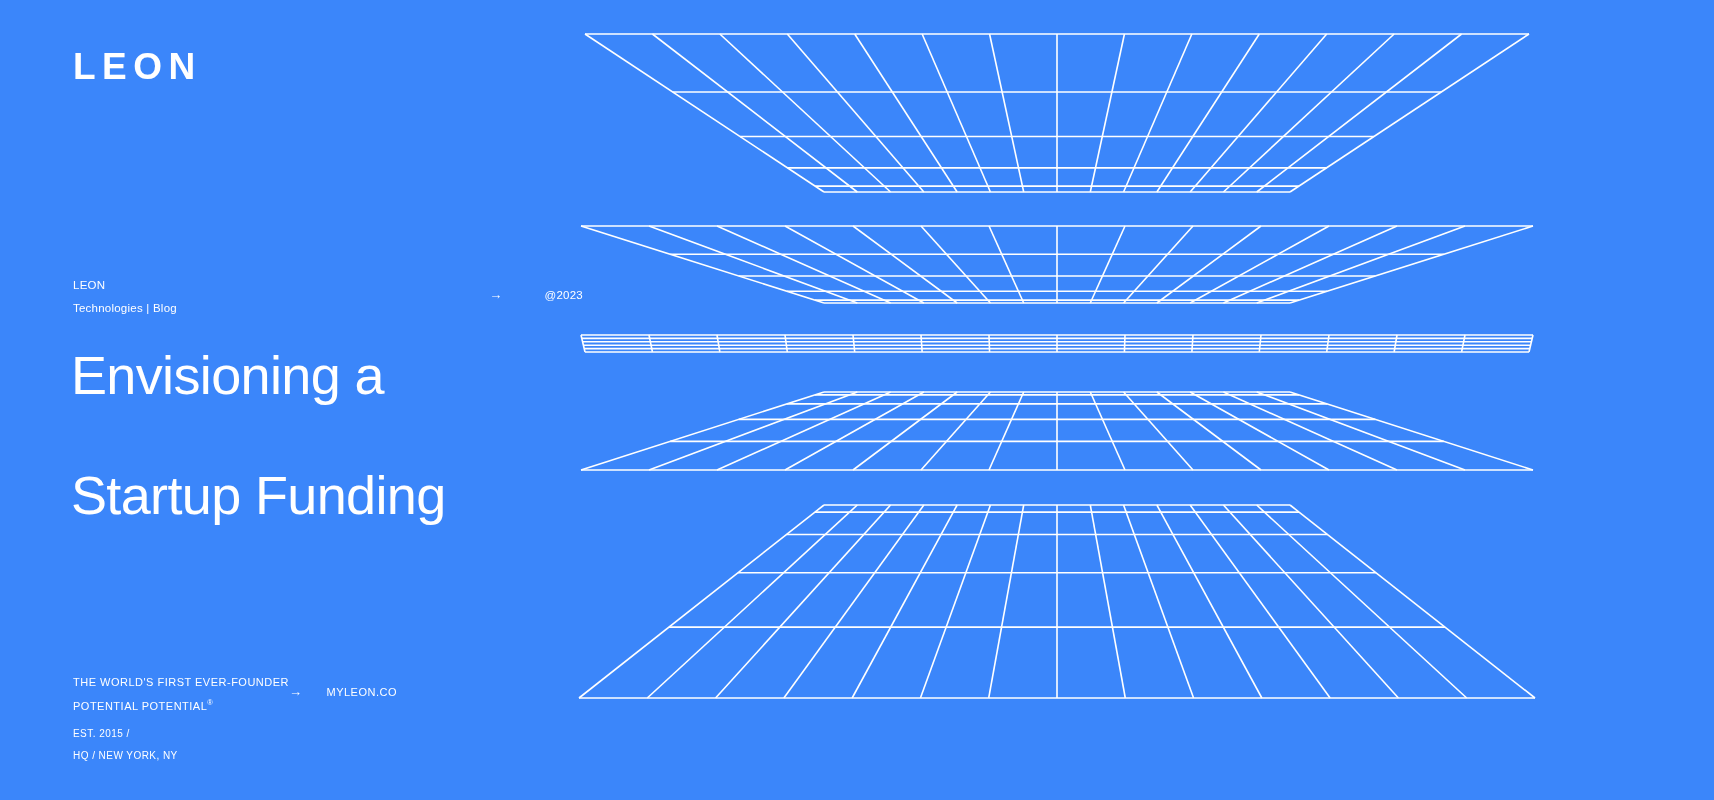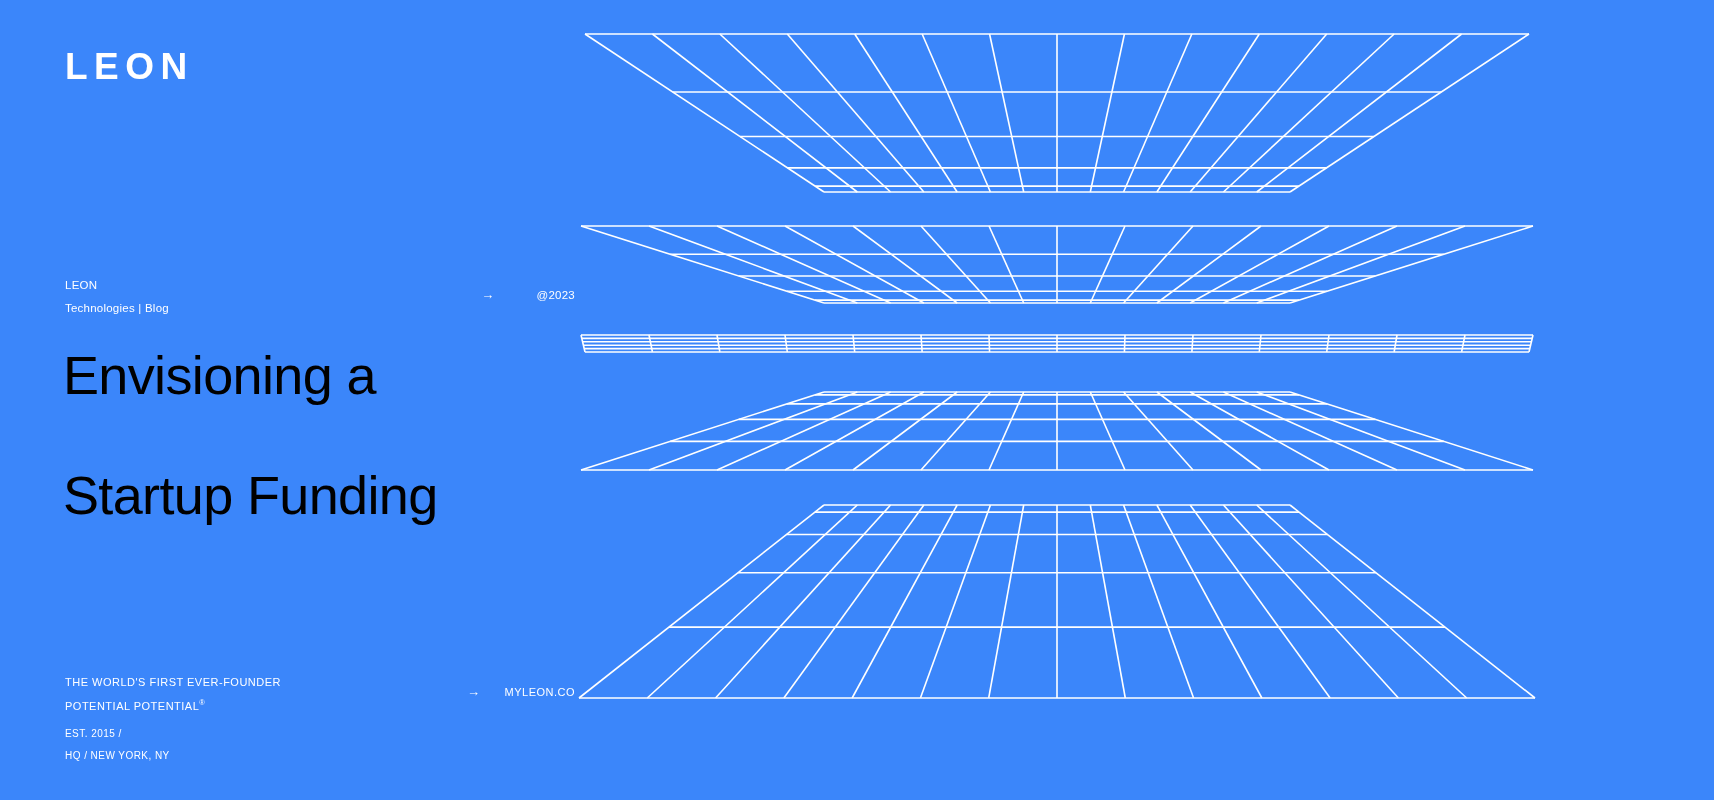--- a/index.html
+++ b/index.html
@@ -27,21 +27,21 @@
     position:absolute;
     left:0; top:0;
     width:1714px; height:800px;
     pointer-events:none;
   }
   #grid-art svg { display:block; width:1714px; height:800px; }
 
   
   .left-col {
     position:absolute;
-    left:8px; top:0;
+    left:16px; top:0;
     width:620px; height:800px;
   }
 
   .logo {
     position:absolute;
     left:57px; top:48px;
     font-size:37px;
     font-weight:700;
     letter-spacing:0.175em;
     line-height:1;
@@ -82,31 +82,31 @@
   }
 
   .headline {
     position:absolute;
     left:55px; top:345px;
     width:540px;
     font-size:54px;
     font-weight:300;
     line-height:1.115;
     letter-spacing:-0.012em;
-    color:#000000;
+    color:#ffffff;
   }
 
   
   .meta-bottom {
     position:absolute;
     left:57px; top:670px;
     width:510px;
     display:flex;
     align-items:flex-start;
-    justify-content:space-between;
+    justify-content:flex-start;
   }
   .meta-bottom-left {
     font-size:11px;
     line-height:2.2;
     letter-spacing:0.045em;
     white-space:nowrap;
   }
   .meta-bottom-right {
     display:flex;
     align-items:center;

